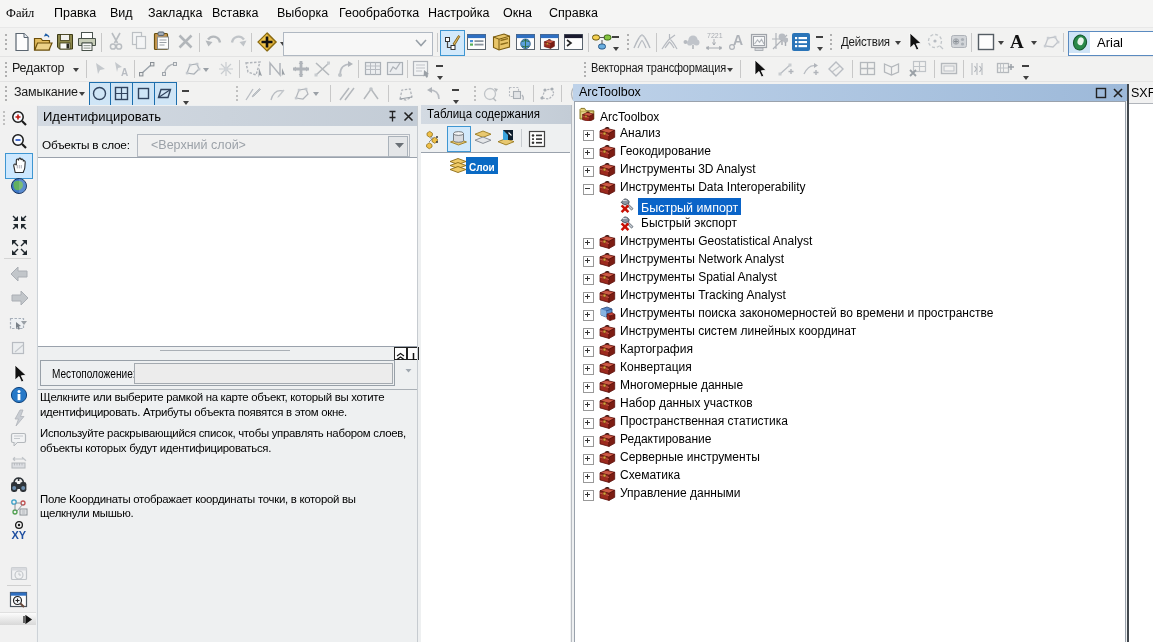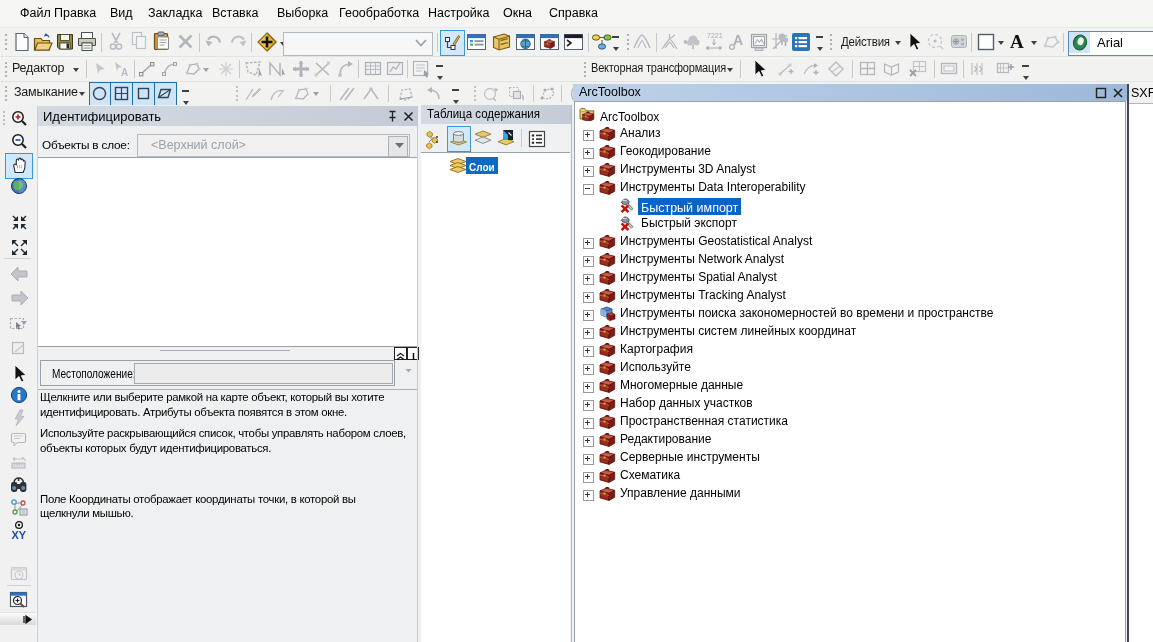--- a/index.html
+++ b/index.html
@@ -40,21 +40,21 @@
   <symbol id="hammer" viewBox="0 0 16 16">
     <path d="M1.2,4.4 L4.6,0.9 L7,1.4 L9.2,3.5 L8.6,5.8 L6.6,6.9 L4.2,6.6 Z" fill="#8a95a2" stroke="#39424e" stroke-width="0.9"></path>
     <path d="M2.8,2.6 L6.8,2.2" stroke="#dde2e7" stroke-width="1"></path>
     <path d="M7.4,5.2 L13,10.6 L11.6,12.1 L6,6.7 Z" fill="#c6ced6" stroke="#5a646e" stroke-width="0.9"></path>
     <path d="M1.6,7.4 L8.4,14.2 M8.4,7.4 L1.6,14.2" stroke="#c81004" stroke-width="2.5"></path>
   </symbol>
 </defs>
 </svg>
 
 <div class="abs menubar" id="menubar">
-  <span class="menu" style="left:20px;">Файл</span>
+  <span class="menu" style="left:6px;font-family:Liberation Serif, serif;">Файл</span>
   <span class="menu" style="left:54px;">Правка</span>
   <span class="menu" style="left:110px;">Вид</span>
   <span class="menu" style="left:148px;">Закладка</span>
   <span class="menu" style="left:212px;">Вставка</span>
   <span class="menu" style="left:277px;">Выборка</span>
   <span class="menu" style="left:339px;">Геообработка</span>
   <span class="menu" style="left:428px;">Настройка</span>
   <span class="menu" style="left:503px;">Окна</span>
   <span class="menu" style="left:549px;">Справка</span>
 </div>
@@ -815,21 +815,21 @@
     <span class="treetxt" style="left:45px;top:222px;">Инструменты систем линейных координат</span>
     <div class="plusbox p" style="left:8px;top:244px;"></div>
     <svg class="icon" style="left:24px;top:240px" width="17" height="16">
         <use href="#tbx"></use>
       </svg>
     <span class="treetxt" style="left:45px;top:240px;">Картография</span>
     <div class="plusbox p" style="left:8px;top:262px;"></div>
     <svg class="icon" style="left:24px;top:258px" width="17" height="16">
         <use href="#tbx"></use>
       </svg>
-    <span class="treetxt" style="left:45px;top:258px;">Используйте</span>
+    <span class="treetxt" style="left:45px;top:258px;">Конвертация</span>
     <div class="plusbox p" style="left:8px;top:280px;"></div>
     <svg class="icon" style="left:24px;top:276px" width="17" height="16">
         <use href="#tbx"></use>
       </svg>
     <span class="treetxt" style="left:45px;top:276px;">Многомерные данные</span>
     <div class="plusbox p" style="left:8px;top:298px;"></div>
     <svg class="icon" style="left:24px;top:294px" width="17" height="16">
         <use href="#tbx"></use>
       </svg>
     <span class="treetxt" style="left:45px;top:294px;">Набор данных участков</span>

